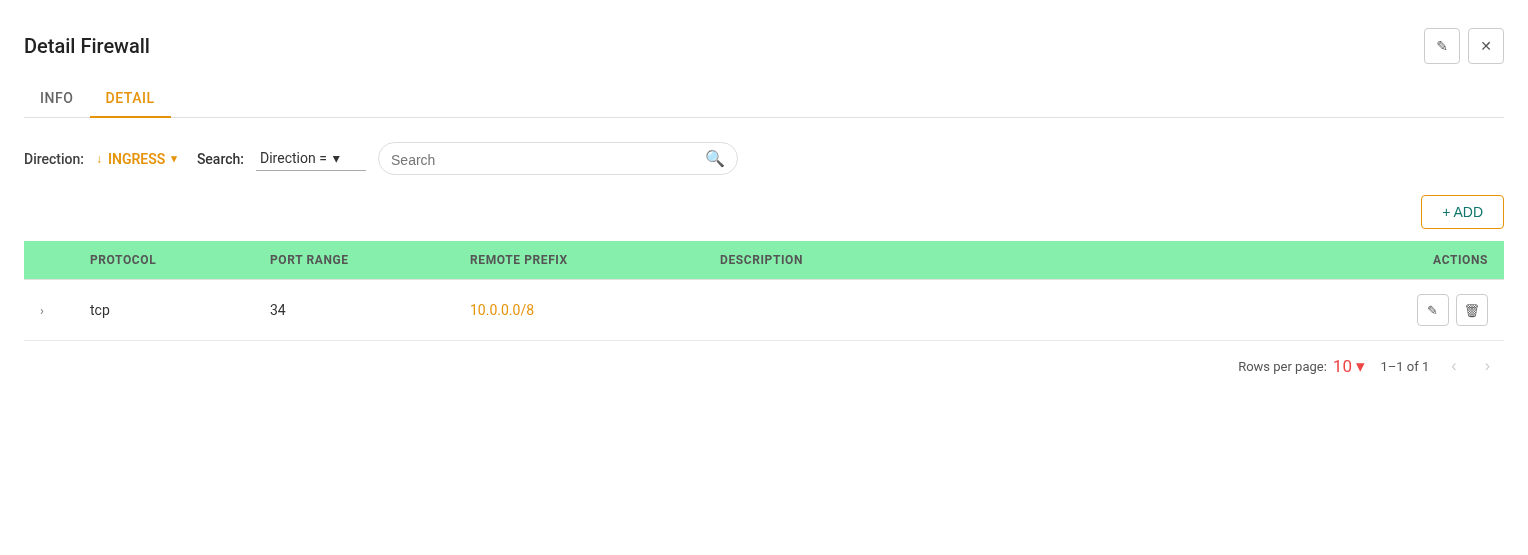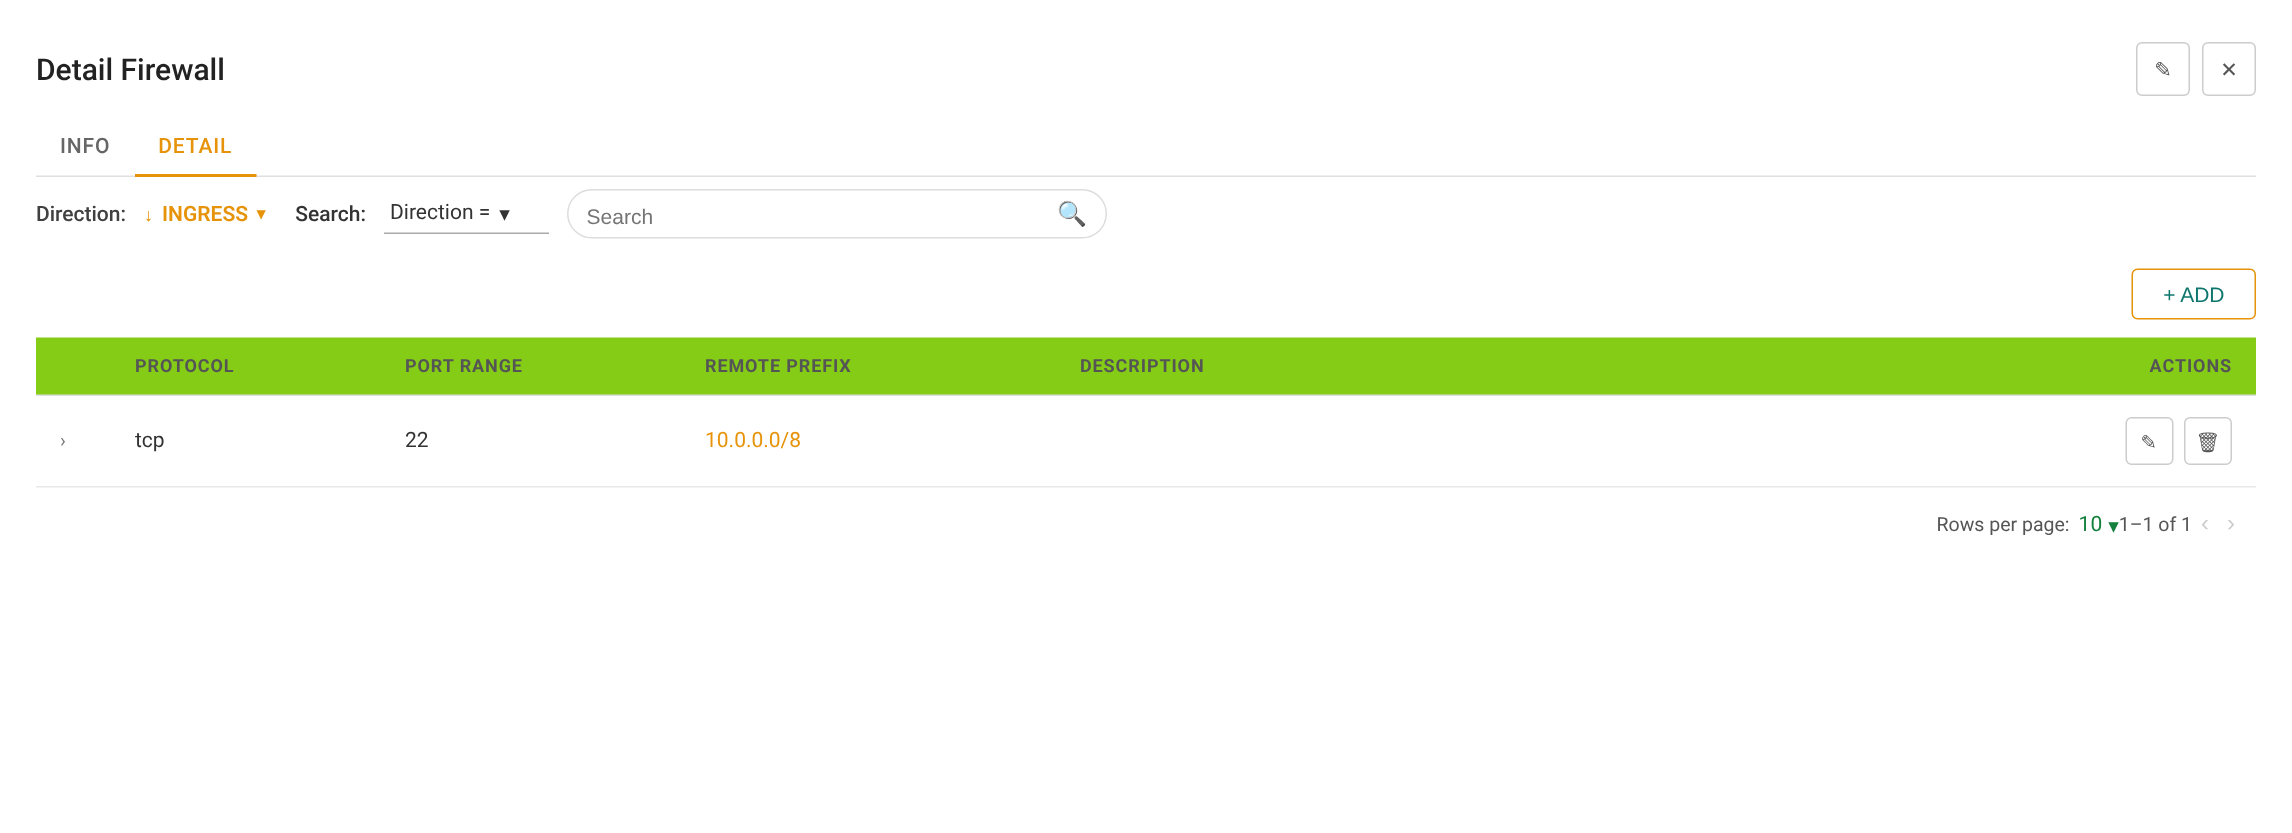--- a/index.html
+++ b/index.html
@@ -41,21 +41,21 @@
       align-items: center;
       justify-content: center;
       color: #555;
       font-size: 14px;
     }
 
     
     .tabs {
       display: flex;
       border-bottom: 1px solid #e0e0e0;
-      margin-bottom: 8px;
+      margin-bottom: 24px;
     }
     .tab {
       padding: 10px 16px;
       cursor: pointer;
       font-size: 14px;
       font-weight: 500;
       color: #666;
       border-bottom: 2px solid transparent;
       margin-bottom: -1px;
       text-transform: uppercase;
@@ -153,21 +153,21 @@
       align-items: center;
       gap: 4px;
     }
 
     
     .data-table {
       width: 100%;
       border-collapse: collapse;
     }
     .data-table thead tr {
-      background: #84cc16;
+      background: #86efac;
     }
     .data-table th {
       padding: 12px 16px;
       text-align: left;
       font-size: 12px;
       font-weight: 700;
       color: #555;
       letter-spacing: 0.05em;
       text-transform: uppercase;
       border-bottom: 1px solid #e0e0e0;
@@ -204,36 +204,37 @@
       color: #555;
       font-size: 13px;
       margin-left: 4px;
     }
 
     
     .pagination-bar {
       display: flex;
       align-items: center;
       justify-content: flex-end;
+      gap: 16px;
       padding: 12px 8px;
       font-size: 13px;
       color: #555;
     }
     .rows-per-page {
       display: flex;
       align-items: center;
       gap: 6px;
     }
     .rows-select {
       display: flex;
       align-items: flex-start;
       gap: 4px;
       cursor: pointer;
-      font-size: 14px;
-      color: #15803d;
+      font-size: 17px;
+      color: #ef4444;
     }
     .page-range { font-size: 13px; color: #555; }
     .page-nav-btn {
       background: none;
       border: none;
       cursor: pointer;
       color: #999;
       font-size: 16px;
       padding: 4px 6px;
       border-radius: 3px;
@@ -296,21 +297,21 @@
         <th class="col-description">DESCRIPTION</th>
         <th class="col-actions">ACTIONS</th>
       </tr>
     </thead>
     <tbody>
       <tr>
         <td class="col-expand">
           <span class="expand-chevron">›</span>
         </td>
         <td class="col-protocol">tcp</td>
-        <td class="col-portrange">22</td>
+        <td class="col-portrange">34</td>
         <td class="col-remoteprefix">10.0.0.0/8</td>
         <td class="col-description"></td>
         <td class="col-actions">
           <button class="row-action-btn" title="Edit">
             <span>✎</span>
           </button>
           <button class="row-action-btn" title="Delete">
             <span>🗑</span>
           </button>
         </td>

